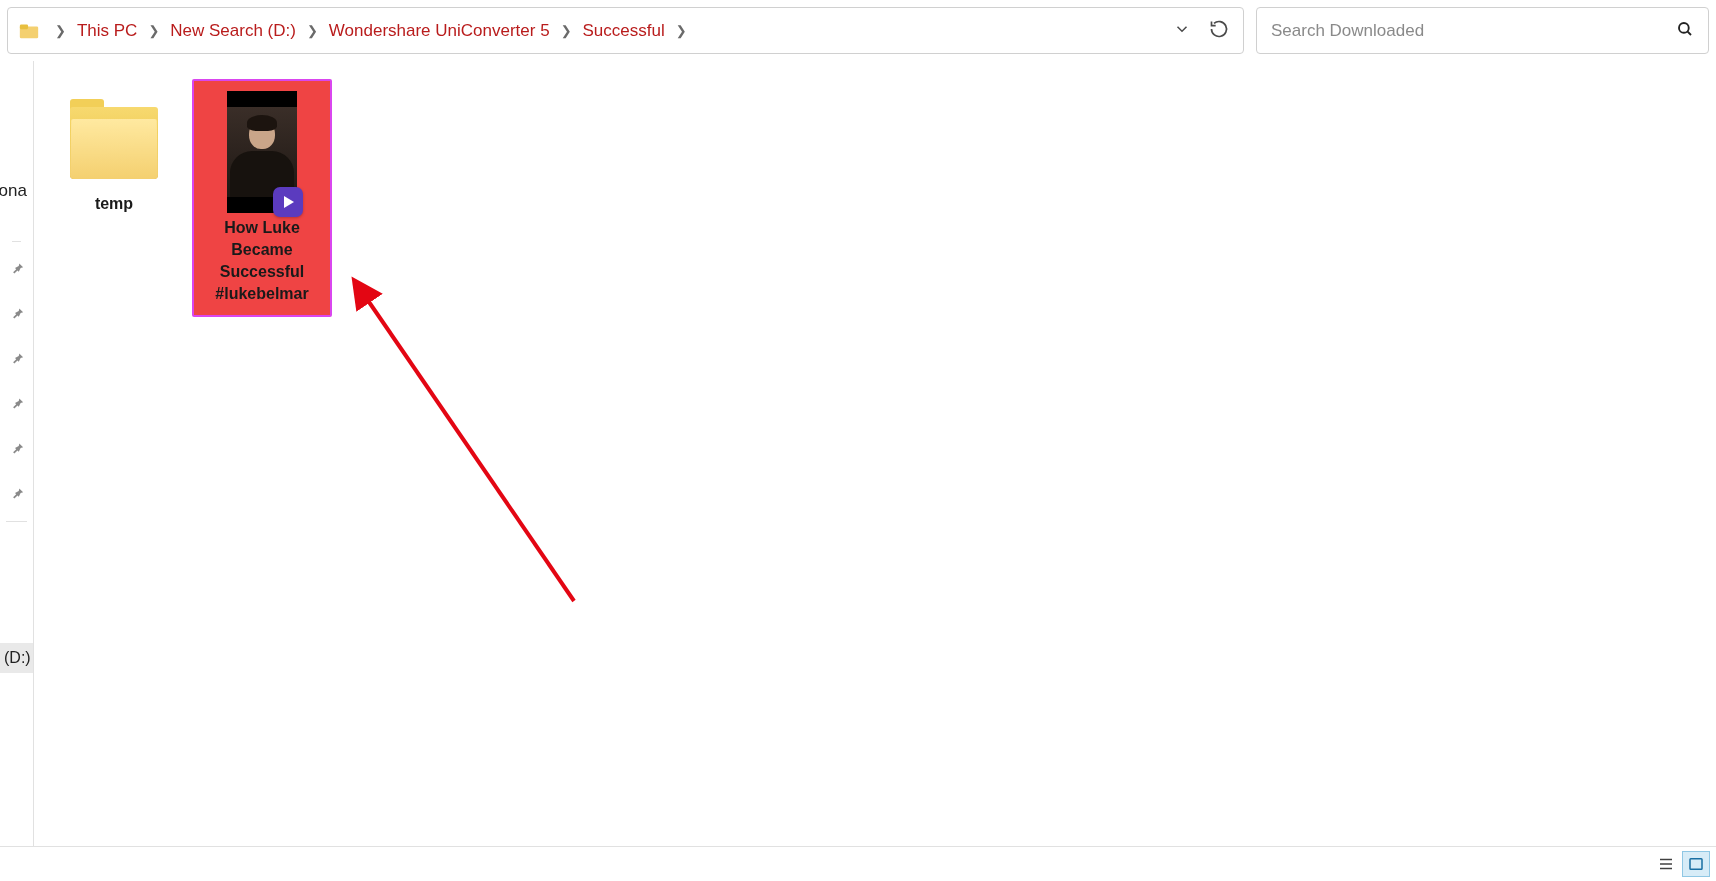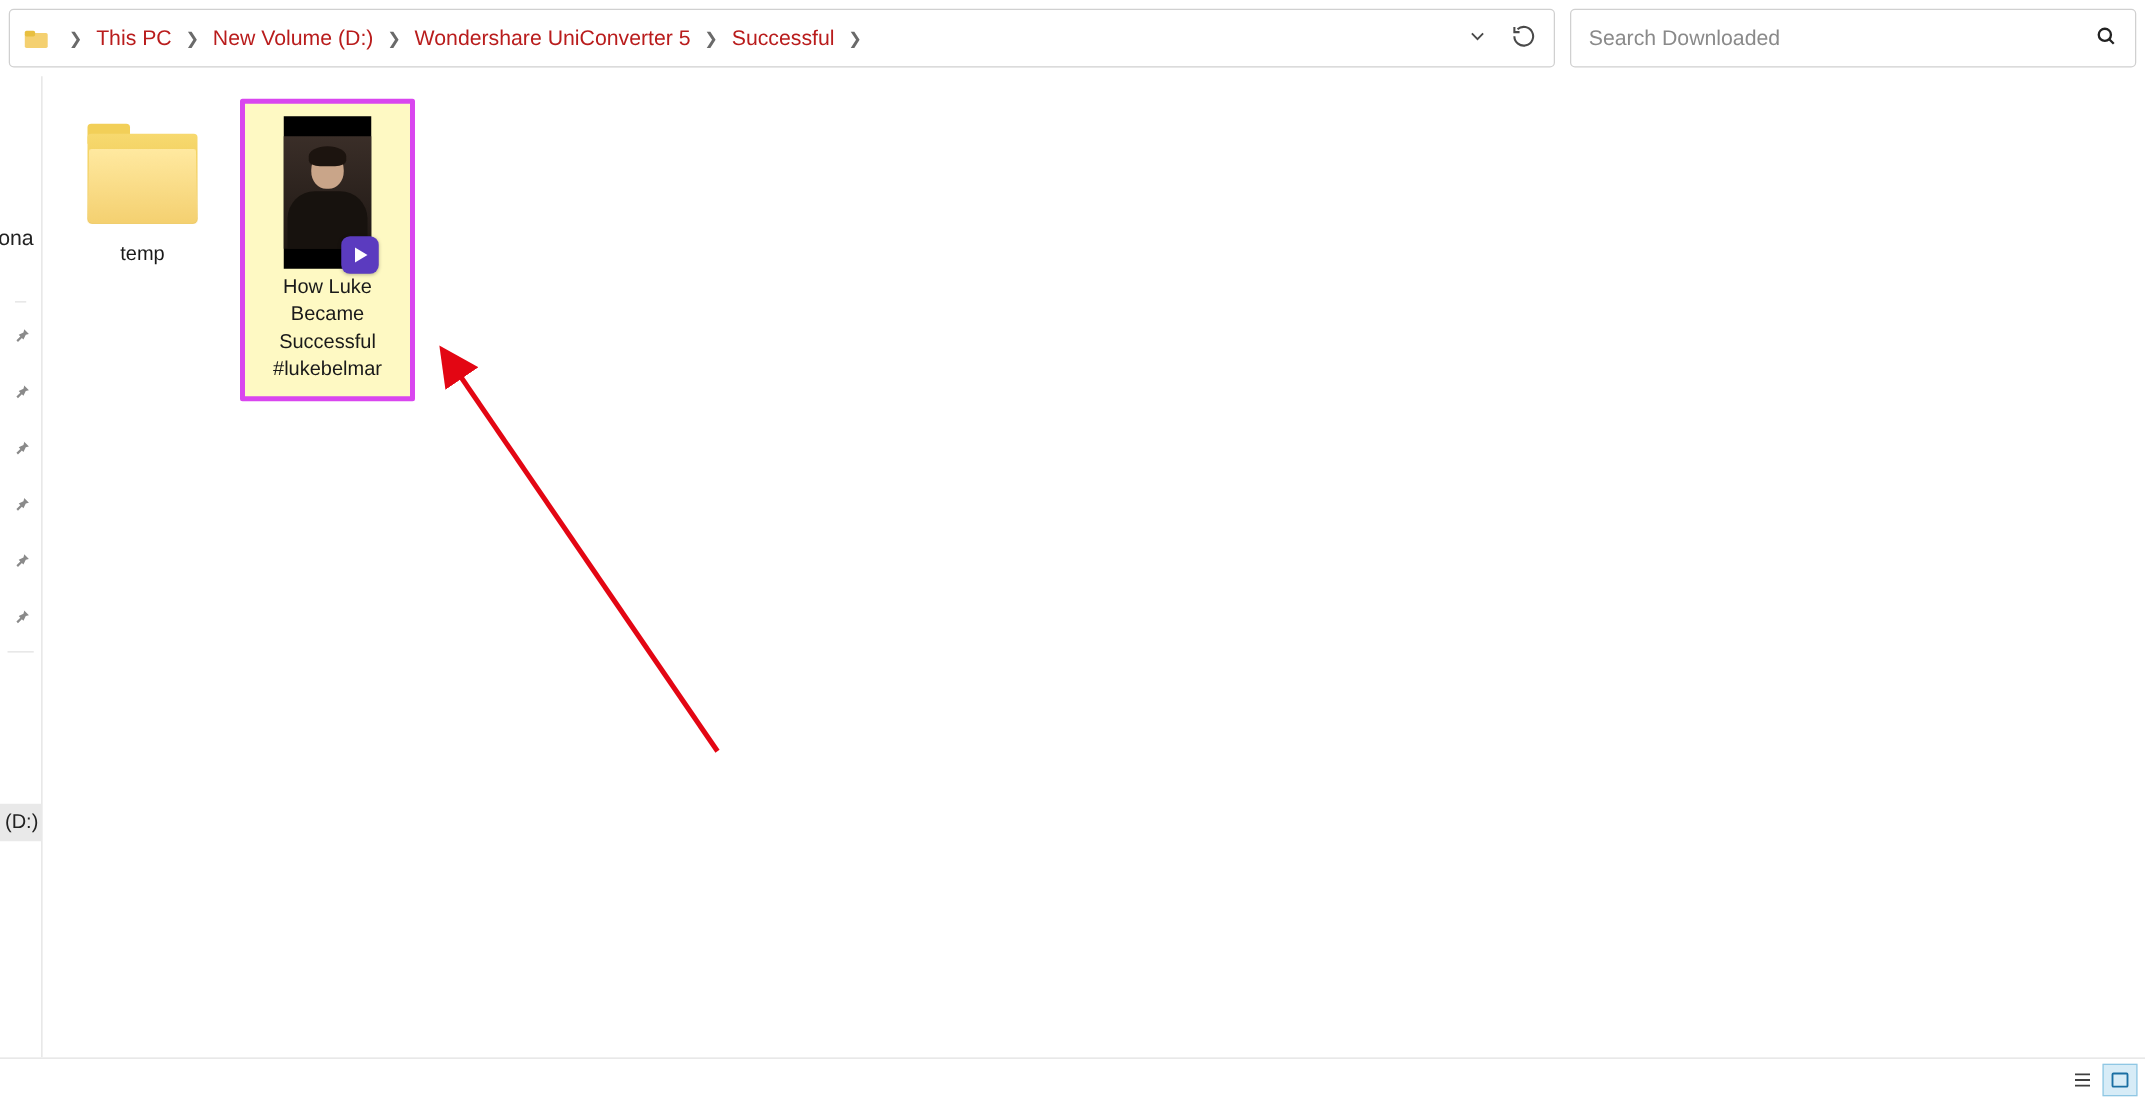--- a/index.html
+++ b/index.html
@@ -139,31 +139,32 @@
     text-align: left;
   }
 
   .content {
     flex: 1;
     padding: 18px 10px;
     display: flex;
     align-items: flex-start;
     gap: 8px;
     position: relative;
+    font-weight: bold;
   }
 
   .file-item {
     width: 140px;
     text-align: center;
     padding: 6px 3px 10px 3px;
     border-radius: 2px;
   }
   .file-item.selected {
-    background: #fef9c3;
-    border: 4px solid #d946ef;
+    background: #ef4444;
+    border: 2px solid #d946ef;
   }
   .file-label {
     font-size: 16px;
     line-height: 22px;
     color: #1a1a1a;
     margin-top: 4px;
     word-break: break-word;
   }
 
   
@@ -300,21 +301,21 @@
     <span class="folder-nav-icon">
       <svg viewBox="0 0 24 24" width="22" height="22">
         <rect x="2" y="7" width="20" height="13" rx="1.5" fill="#f4d070"></rect>
         <rect x="2" y="5" width="9" height="5" rx="1.5" fill="#e8bf3f"></rect>
       </svg>
     </span>
     <div class="crumbs">
       <span class="crumb-sep">❯</span>
       <span class="crumb">This PC</span>
       <span class="crumb-sep">❯</span>
-      <span class="crumb">New Volume (D:)</span>
+      <span class="crumb">New Search (D:)</span>
       <span class="crumb-sep">❯</span>
       <span class="crumb">Wondershare UniConverter 5</span>
       <span class="crumb-sep">❯</span>
       <span class="crumb">Successful</span>
       <span class="crumb-sep">❯</span>
     </div>
     <div class="addr-right">
       <span class="chev-down">
         <svg width="18" height="18" viewBox="0 0 24 24" fill="none" stroke="#4a4a4a" stroke-width="2">
           <polyline points="6 9 12 15 18 9"></polyline>

